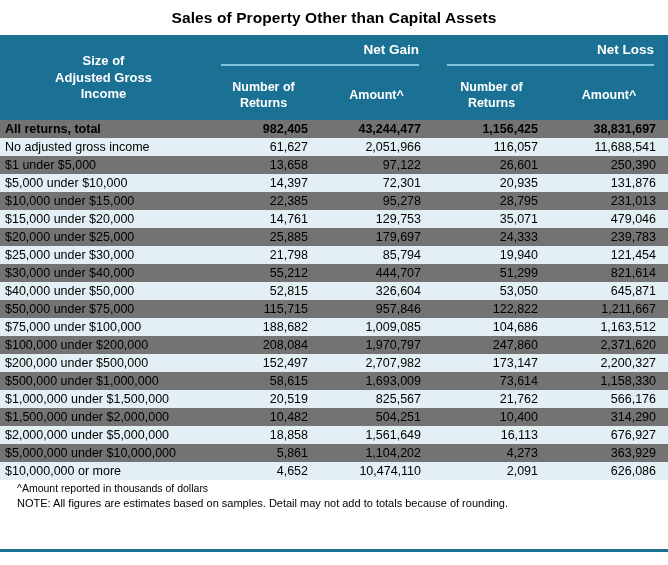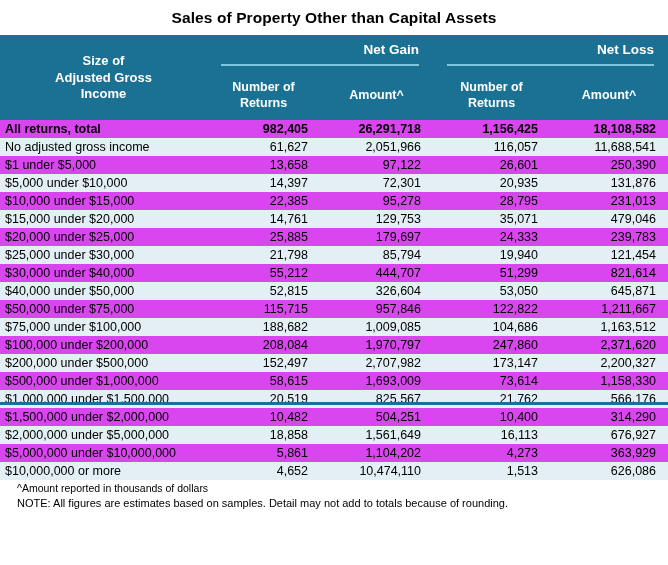--- a/index.html
+++ b/index.html
@@ -8,21 +8,21 @@
   }
   body {
     width: 668px;
     height: 565px;
     background: #ffffff;
     font-family: "Liberation Sans", sans-serif;
     overflow: hidden;
   }
   .page {
     width: 668px;
-    height: 405px;
+    height: 552px;
     position: relative;
     background: #ffffff;
   }
   .title {
     text-align: center;
     font-size: 15.5px;
     font-weight: bold;
     color: #000000;
     padding: 9px 0 8px 0;
     letter-spacing: 0.1px;
@@ -82,21 +82,21 @@
     white-space: nowrap;
   }
   tr.total td {
     font-weight: bold;
   }
   tr.alt td {
     background: #e3eff4;
     margin-left: 30px;
   }
   tr.plain td {
-    background: #d946ef;
+    background: #737373;
   }
   .indent {
     padding-left: 13px;
   }
   
   .footnotes {
     padding: 1px 0 0 17px;
   }
   .fn1 {
     font-size: 10.5px;
@@ -161,23 +161,23 @@
         </td>
         <td class="hdr-sub">
           <span>Amount^</span>
         </td>
       </tr>
     </thead>
     <tbody id="tbody">
         <tr class="total plain">
           <td class="lbl">All returns, total</td>
           <td class="num">982,405</td>
-          <td class="num">26,291,718</td>
+          <td class="num">43,244,477</td>
           <td class="num">1,156,425</td>
-          <td class="num">18,108,582</td>
+          <td class="num">38,831,697</td>
         </tr>
         <tr class="alt">
           <td class="lbl indent">No adjusted gross income</td>
           <td class="num">61,627</td>
           <td class="num">2,051,966</td>
           <td class="num">116,057</td>
           <td class="num">11,688,541</td>
         </tr>
         <tr class="plain">
           <td class="lbl">$1 under $5,000</td>
@@ -295,21 +295,21 @@
           <td class="lbl">$5,000,000 under $10,000,000</td>
           <td class="num">5,861</td>
           <td class="num">1,104,202</td>
           <td class="num">4,273</td>
           <td class="num">363,929</td>
         </tr>
         <tr class="alt">
           <td class="lbl">$10,000,000 or more</td>
           <td class="num">4,652</td>
           <td class="num">10,474,110</td>
-          <td class="num">1,513</td>
+          <td class="num">2,091</td>
           <td class="num">626,086</td>
         </tr>
       </tbody>
   </table>
 
   <div class="footnotes">
     <div class="fn1">^Amount reported in thousands of dollars</div>
     <div class="fn2">NOTE: All figures are estimates based on samples. Detail may not add to totals because of rounding.</div>
   </div>
 

